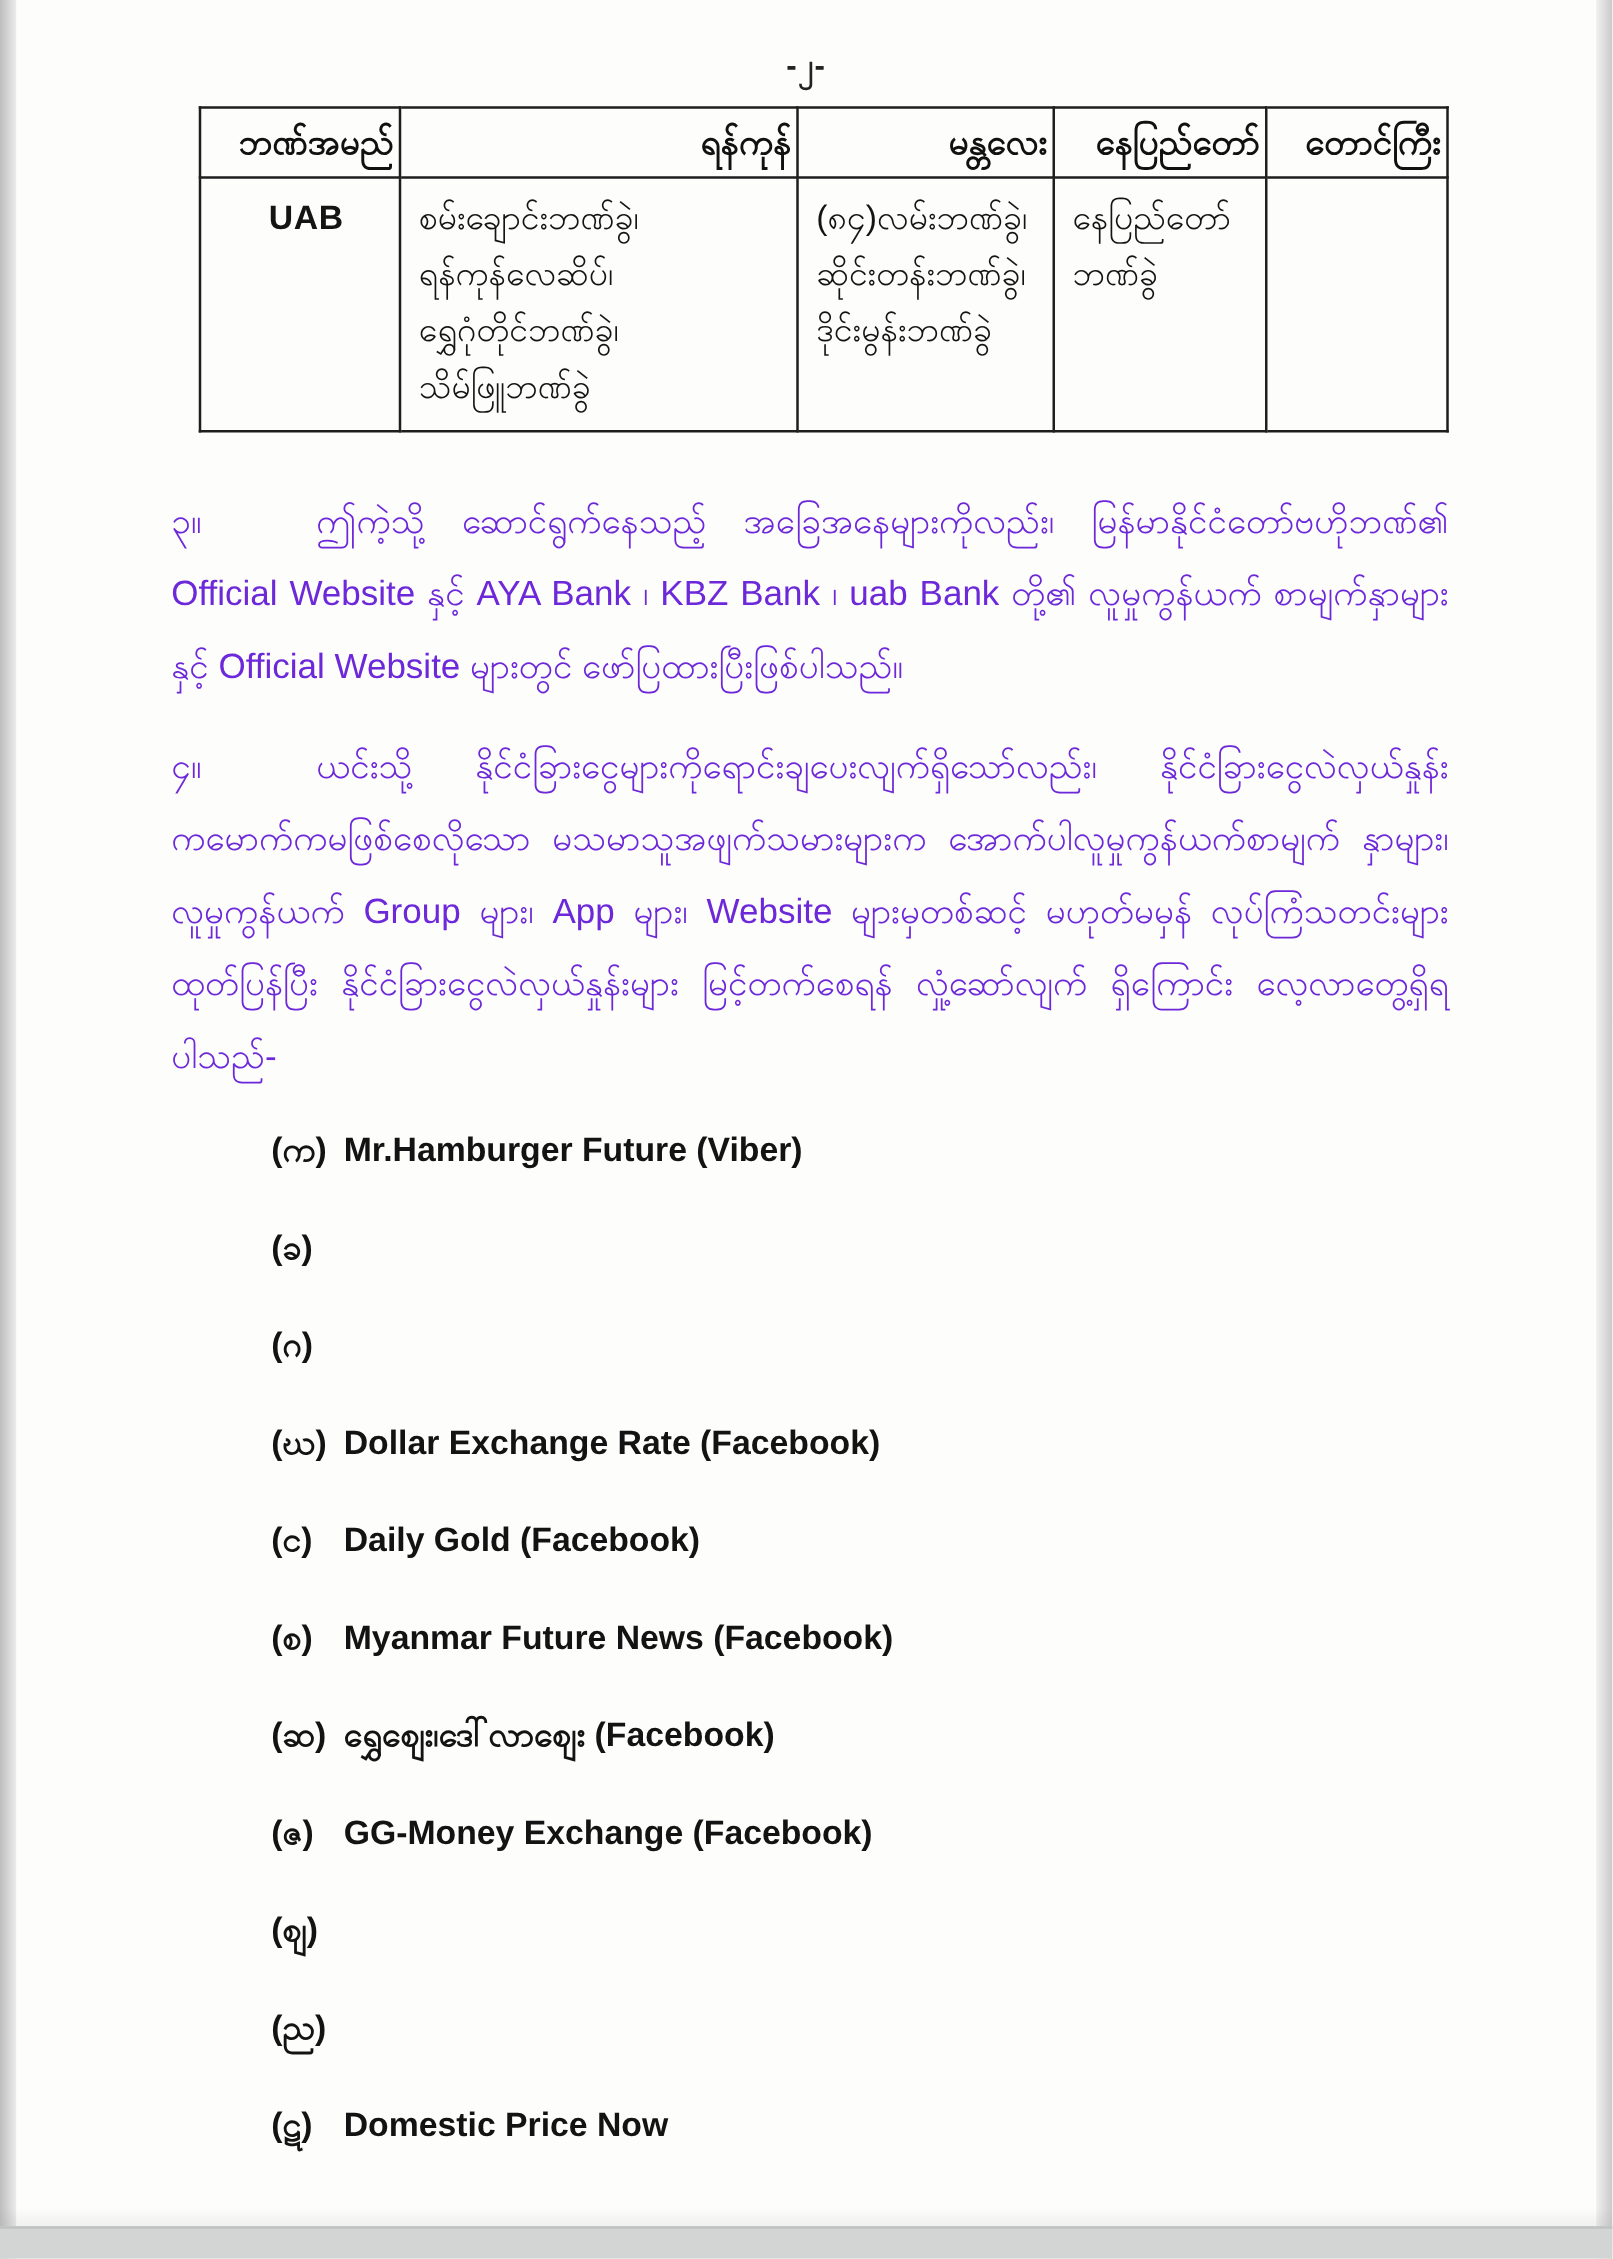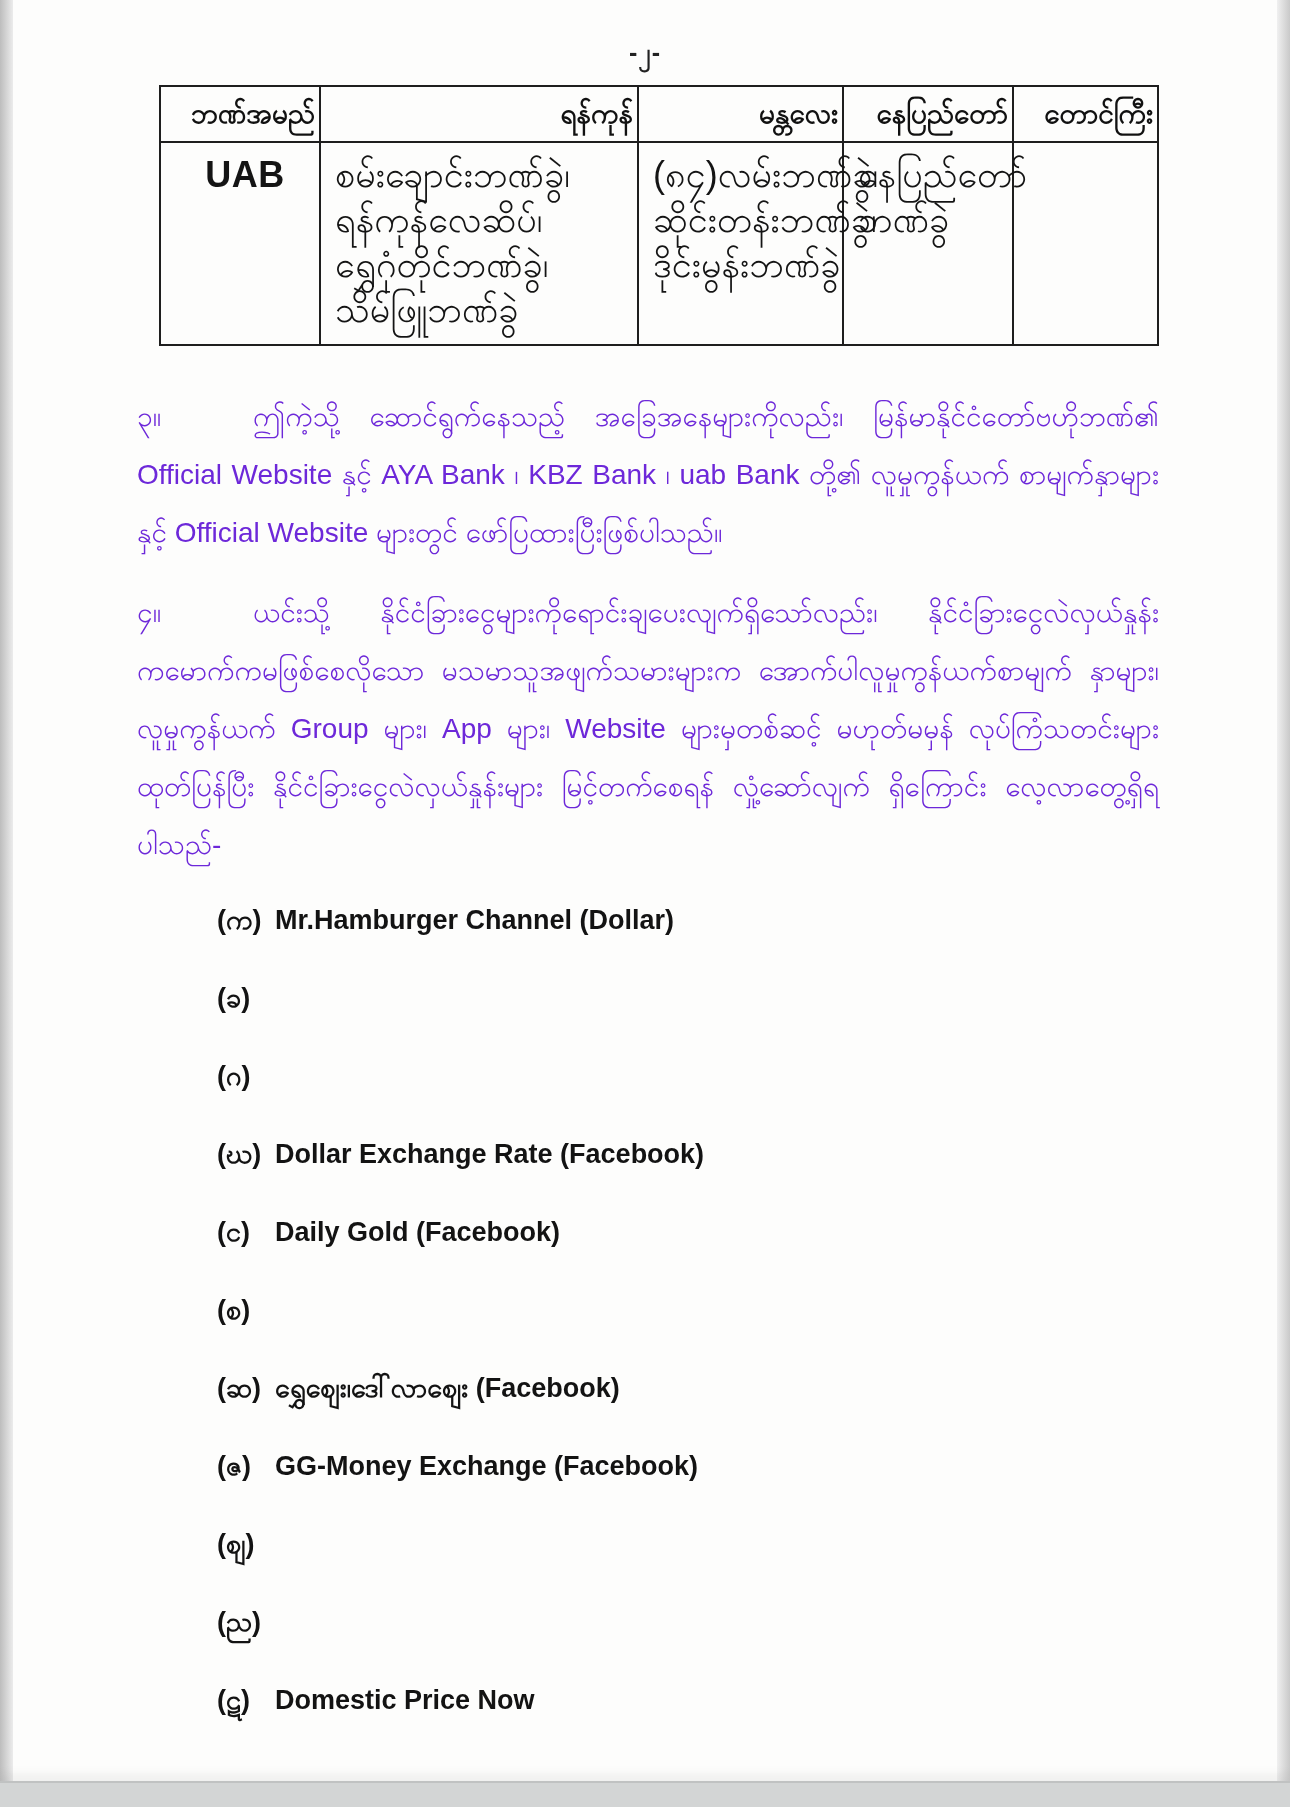--- a/index.html
+++ b/index.html
@@ -44,21 +44,21 @@
   .doc-table th, .doc-table td { border:2.5px solid #1e1e1e; }
   .doc-table th {
     font-size:28px; font-weight:700;
     padding:9px 4px;
     line-height:36px;
     text-align:right;
     color:#111;
   }
   .doc-table td {
     vertical-align:top;
-    font-size:36px;
+    font-size:27px;
     font-weight:500;
     padding:9px 4px 12px 14px;
     line-height:45px;
     color:#141414;
   }
   .doc-table td.bank-cell { text-align:center; font-weight:600; letter-spacing:0.5px; }
   .cell-line { white-space:nowrap; }
 
   .para {
     font-size:28px;
@@ -139,38 +139,39 @@
     <span class="para-num">၃။</span><span>ဤကဲ့သို့ ဆောင်ရွက်နေသည့် အခြေအနေများကိုလည်း၊ မြန်မာနိုင်ငံတော်ဗဟိုဘဏ်၏ Official Website နှင့် AYA Bank ၊ KBZ Bank ၊ uab Bank တို့၏ လူမှုကွန်ယက် စာမျက်နှာများနှင့် Official Website များတွင် ဖော်ပြထားပြီးဖြစ်ပါသည်။</span>
   </div>
 
   <div class="para para-4">
     <span class="para-num">၄။</span><span>ယင်းသို့ နိုင်ငံခြားငွေများကိုရောင်းချပေးလျက်ရှိသော်လည်း၊ နိုင်ငံခြားငွေလဲလှယ်နှုန်း ကမောက်ကမဖြစ်စေလိုသော မသမာသူအဖျက်သမားများက အောက်ပါလူမှုကွန်ယက်စာမျက် နှာများ၊ လူမှုကွန်ယက် Group များ၊ App များ၊ Website များမှတစ်ဆင့် မဟုတ်မမှန် လုပ်ကြံသတင်းများ ထုတ်ပြန်ပြီး နိုင်ငံခြားငွေလဲလှယ်နှုန်းများ မြင့်တက်စေရန် လှုံ့ဆော်လျက် ရှိကြောင်း လေ့လာတွေ့ရှိရပါသည်-</span>
   </div>
 
   <div class="channels">
     <div class="channel-item">
       <span class="channel-label">(က)</span>
-      <span class="channel-name">Mr.Hamburger Channel (Dollar)</span>
+      <span class="channel-name">Mr.Hamburger Future (Viber)</span>
     </div>
     <div class="channel-item">
       <span class="channel-label">(ခ)</span>
     </div>
     <div class="channel-item">
       <span class="channel-label">(ဂ)</span>
     </div>
     <div class="channel-item">
       <span class="channel-label">(ဃ)</span>
       <span class="channel-name">Dollar Exchange Rate (Facebook)</span>
     </div>
     <div class="channel-item">
       <span class="channel-label">(င)</span>
       <span class="channel-name">Daily Gold (Facebook)</span>
     </div>
     <div class="channel-item">
       <span class="channel-label">(စ)</span>
+      <span class="channel-name">Myanmar Future News (Facebook)</span>
     </div>
     <div class="channel-item">
       <span class="channel-label">(ဆ)</span>
       <span class="channel-name">ရွှေစျေး၊ဒေါ်လာစျေး (Facebook)</span>
     </div>
     <div class="channel-item">
       <span class="channel-label">(ဇ)</span>
       <span class="channel-name">GG-Money Exchange (Facebook)</span>
     </div>
     <div class="channel-item">

